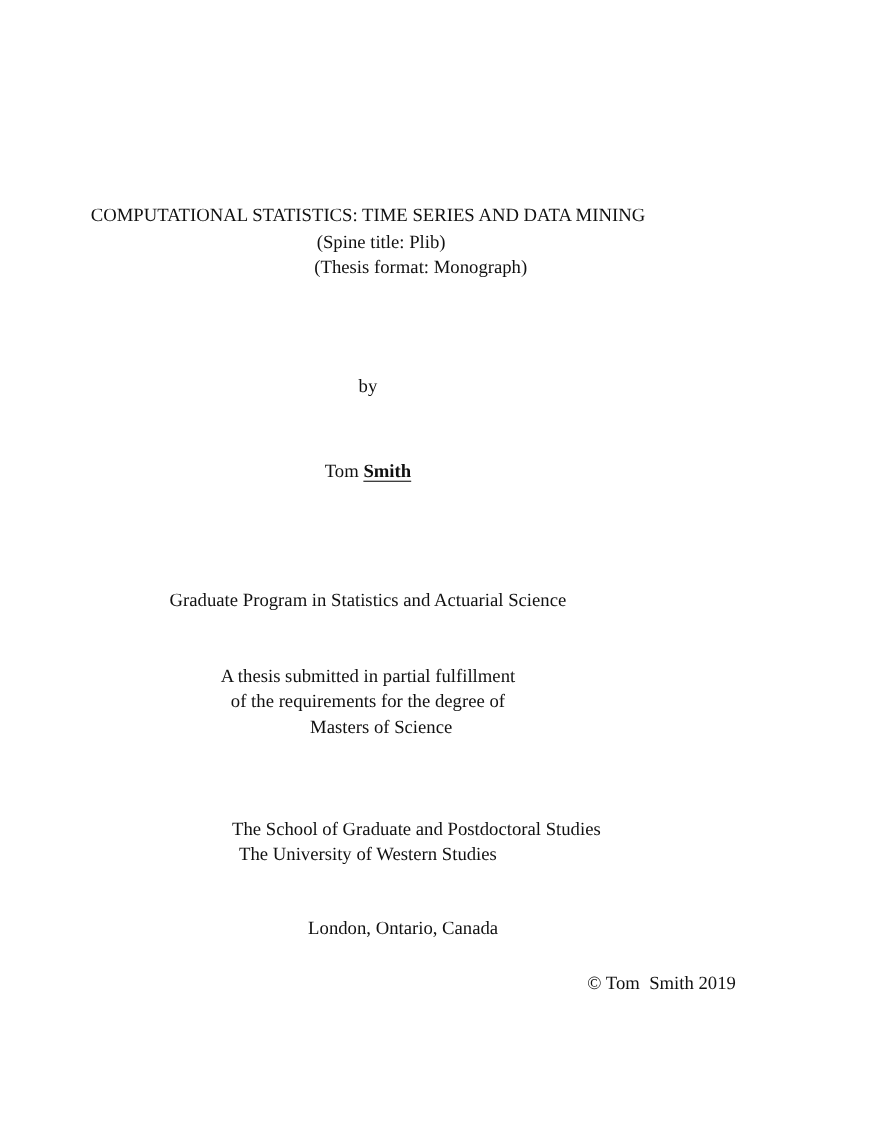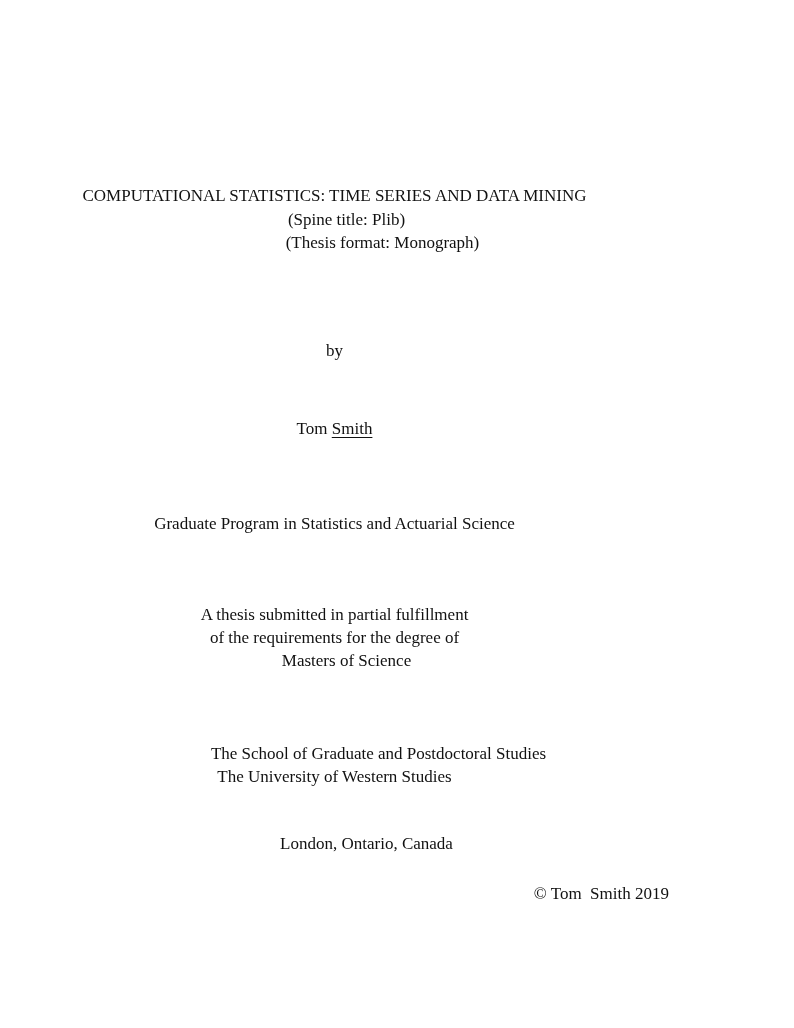--- a/index.html
+++ b/index.html
@@ -5,35 +5,35 @@
   html, body { margin: 0; padding: 0; background: #ffffff; }
   body {
     width: 794px; height: 1028px; position: relative; overflow: hidden;
     font-family: "Liberation Serif", "DejaVu Serif", serif;
     color: #111111; font-size: 17px;
   }
   .line {
     position: absolute; left: 0; width: 669px; text-align: center;
     line-height: 23px; white-space: pre;
   }
-  .u { text-decoration: underline; text-underline-offset: 3px; }
+  .u { text-decoration: underline; text-underline-offset: 3px; font-weight: bold; }
 </style>
 </head>
 <body>
 
 <div>
   <div class="line" style="top:184px;">COMPUTATIONAL STATISTICS: TIME SERIES AND DATA MINING</div>
   <div class="line" style="top:208px;padding-left:12px;">(Spine title: Plib)</div>
   <div class="line" style="top:231px;padding-left:48px;">(Thesis format: Monograph)</div>
 
   <div class="line" style="top:318px;margin-top:21px;">by</div>
 
   <div class="line" style="top:417px;"><span>Tom</span> <span class="u">Smith</span></div>
 
-  <div class="line" style="top:512px;">Graduate Program in Statistics and Actuarial Science</div>
+  <div class="line" style="top:534px;">Graduate Program in Statistics and Actuarial Science</div>
 
   <div class="line" style="top:603px;">A thesis submitted in partial fulfillment</div>
   <div class="line" style="top:626px;">of the requirements for the degree of</div>
   <div class="line" style="top:649px;padding-left:12px;">Masters of Science</div>
 
   <div class="line" style="top:742px;padding-left:44px;">The School of Graduate and Postdoctoral Studies</div>
   <div class="line" style="top:765px;">The University of Western Studies</div>
   <div class="line" style="top:832px;margin-left:32px;">London, Ontario, Canada</div>
 
   <div class="line" style="top:882px;text-align:right;"><span>©</span> <span>Tom  Smith 2019</span></div>

